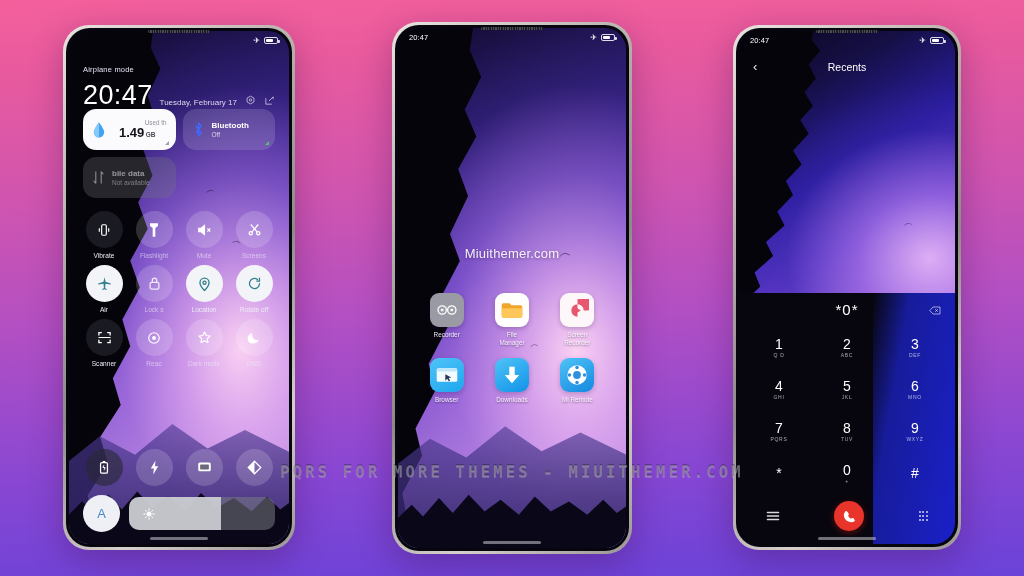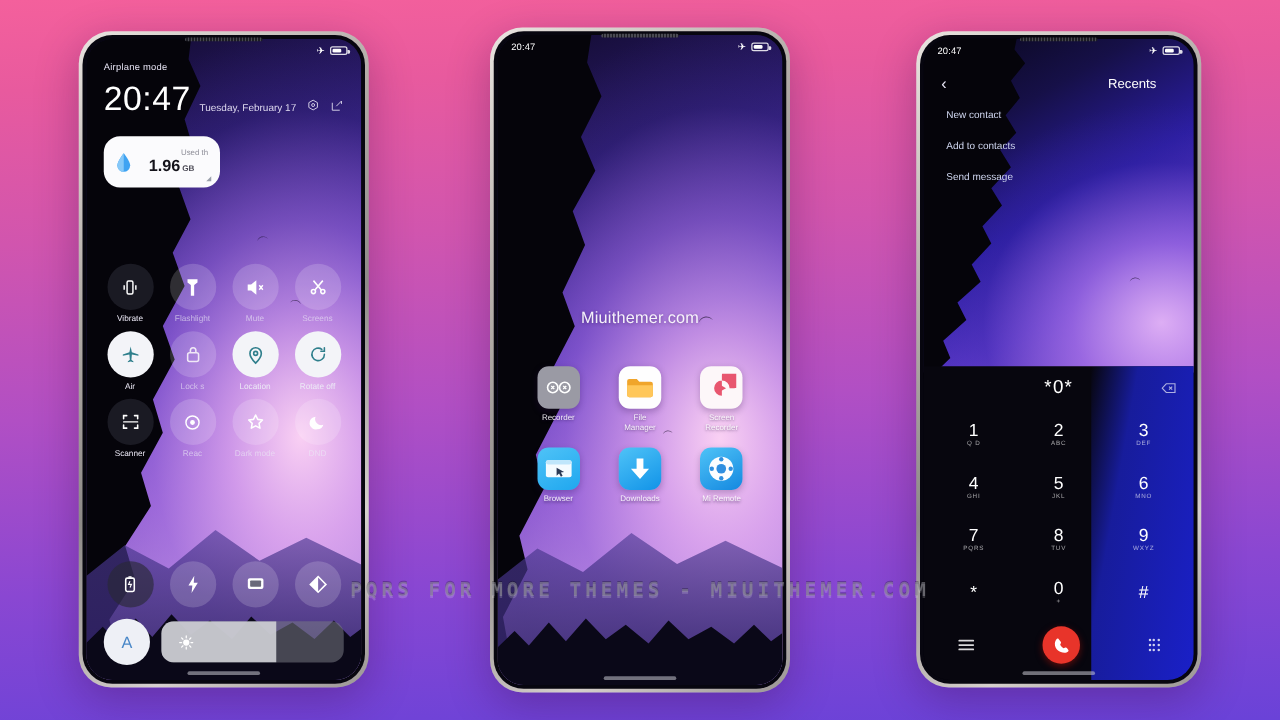--- a/index.html
+++ b/index.html
@@ -89,21 +89,21 @@
     display:flex; align-items:center; justify-content:space-between;
     padding:0 11px; z-index:30; color:#fff; font-size:7.5px; letter-spacing:.1px;
   }
   .statusbar .right { display:flex; align-items:center; gap:4px; }
   .batt { width:14px; height:7px; border:1px solid rgba(255,255,255,.85); border-radius:2px; position:relative; }
   .batt::after { content:""; position:absolute; right:-2.5px; top:2px; width:1.5px; height:3px; background:rgba(255,255,255,.85); border-radius:0 1px 1px 0;}
   .batt i { position:absolute; left:1px; top:1px; bottom:1px; width:62%; background:#fff; border-radius:1px; display:block;}
   .plane-ic { font-size:8px; }
 
   
-  #phone1 .cc-head { position:absolute; top:18px; left:0; right:0; padding:0 14px; z-index:25; color:#fff; }
+  #phone1 .cc-head { position:absolute; top:34px; left:0; right:0; padding:0 14px; z-index:25; color:#fff; }
   .airplane-label { font-size:7.5px; color:#e6e3f3; letter-spacing:.2px; }
   .clockrow { display:flex; align-items:flex-end; gap:7px; margin-top:9px; }
   .bigclock { font-size:27px; font-weight:300; letter-spacing:.4px; line-height:.95; color:#fff; }
   .datetxt { font-size:8px; color:#ded9ef; padding-bottom:2px; }
   .headicons { margin-left:auto; display:flex; gap:8px; padding-bottom:3px; }
   .hicon { width:11px; height:11px; opacity:.9; }
 
   .tiles { position:absolute; top:78px; left:14px; right:14px; z-index:25;
     display:grid; grid-template-columns:1fr 1fr; gap:7px; }
   .tile { border-radius:13px; height:41px; display:flex; align-items:center; padding:0 9px; gap:7px; position:relative; }
@@ -154,21 +154,21 @@
   .apps { position:absolute; top:51%; left:16px; right:16px; z-index:22;
     display:grid; grid-template-columns:repeat(3,1fr); row-gap:11px; justify-items:center; }
   .app { display:flex; flex-direction:column; align-items:center; gap:4px; width:100%; }
   .appicon { width:34px; height:34px; border-radius:9px; display:flex; align-items:center; justify-content:center; box-shadow:0 2px 5px rgba(40,12,70,.25); }
   .applabel { font-size:6.4px; color:rgba(255,255,255,.9); text-align:center; line-height:1.25; text-shadow:0 1px 2px rgba(30,10,60,.5); }
 
   
   .dial-top { position:absolute; top:0; left:0; right:0; height:52%; z-index:18; }
   .dial-head { position:absolute; top:28px; left:0; right:0; display:flex; align-items:center; padding:0 14px; z-index:26; }
   .back-ic { color:#e8e6f5; font-size:13px; width:16px; }
-  .dial-title { flex:1; text-align:right; color:#fff; font-size:10.5px; font-weight:500; margin-right:16px; }
+  .dial-title { flex:1; text-align:center; color:#fff; font-size:10.5px; font-weight:500; margin-right:16px; }
   .dial-actions { position:absolute; top:56px; left:18px; z-index:26; display:flex; flex-direction:column; gap:16px; }
   .dial-action { font-size:8px; color:#cfd6ef; }
 
   .dial-bottom { position:absolute; bottom:0; left:0; right:0; height:49%; z-index:20; background:#07060e; }
   .dial-bottom .bluewash { position:absolute; right:0; top:0; bottom:0; width:38%;
     background:linear-gradient(100deg, rgba(20,24,120,0) 0%, rgba(26,32,180,.85) 30%, #1a20c8 100%); }
   .dial-number { position:absolute; top:8px; left:0; right:0; text-align:center; color:#fff;
     font-size:15px; font-weight:300; letter-spacing:1px; z-index:3; }
   .bkspc { position:absolute; top:13px; right:14px; z-index:4; width:12px; height:9px; }
   .keypad { position:absolute; top:34px; left:6px; right:6px; bottom:50px; z-index:3;
@@ -241,26 +241,45 @@
       </div>
 
       <div class="tiles">
         <div class="tile light data-tile">
           <svg class="drop" viewBox="0 0 24 28">
             <path d="M12 1C12 1 3 12 3 18a9 9 0 0018 0C21 12 12 1 12 1z" fill="#3fa3f2"></path>
             <path d="M12 1C12 1 3 12 3 18a9 9 0 009 9z" fill="#86c8f8"></path>
           </svg>
           <div class="dcol">
             <div class="data-used">Used th</div>
-            <div class="data-val"><span style="font-size:13px;font-weight:700;color:#14131a;margin:0">1.96</span><span>GB</span></div>
+            <div class="data-val"><span style="font-size:13px;font-weight:700;color:#14131a;margin:0">1.49</span><span>GB</span></div>
           </div>
           <div class="corner-tri"></div>
         </div>
 
-
+        <div class="tile glass">
+          <svg width="13" height="17" viewBox="0 0 24 30" fill="none" stroke="#3d6bff" stroke-width="2.4">
+            <path d="M7 8l10 14-5 5V3l5 5L7 22"></path>
+          </svg>
+          <div class="tl">
+            <div class="t1">Bluetooth</div>
+            <div class="t2">Off</div>
+          </div>
+          <div class="corner-tri green"></div>
+        </div>
+
+        <div class="tile dim">
+          <svg width="13" height="15" viewBox="0 0 24 26" fill="none" stroke="rgba(230,230,240,.55)" stroke-width="2">
+            <path d="M7 2v22M7 24l-4-5M17 24V2M17 2l4 5"></path>
+          </svg>
+          <div class="tl">
+            <div class="t1">bile data</div>
+            <div class="t2">Not available</div>
+          </div>
+        </div>
 
       </div>
 
       <div class="toggles">
 
         <div class="tg">
           <div class="tgc dark">
             <svg width="14" height="14" viewBox="0 0 24 24" fill="none" stroke="#fff" stroke-width="2">
               <rect x="8" y="3" width="8" height="18" rx="2"></rect>
                 <path d="M4 9v6M20 9v6"></path>
@@ -543,25 +562,20 @@
               <i></i>
             </span>
         </span>
       </div>
 
       <div class="dial-head">
         <div class="back-ic">‹</div>
         <div class="dial-title">Recents</div>
       </div>
 
-      <div class="dial-actions">
-        <div class="dial-action">New contact</div>
-        <div class="dial-action">Add to contacts</div>
-        <div class="dial-action">Send message</div>
-      </div>
 
       <div class="dial-bottom">
         <div class="bluewash"></div>
         <div class="dial-number">*0*</div>
         <svg class="bkspc" viewBox="0 0 24 18" fill="none" stroke="rgba(255,255,255,.65)" stroke-width="1.8">
           <path d="M8 2h14v14H8L1.5 9z"></path>
             <path d="M12.5 6.5l5 5M17.5 6.5l-5 5"></path>
         </svg>
 
         <div class="keypad">

